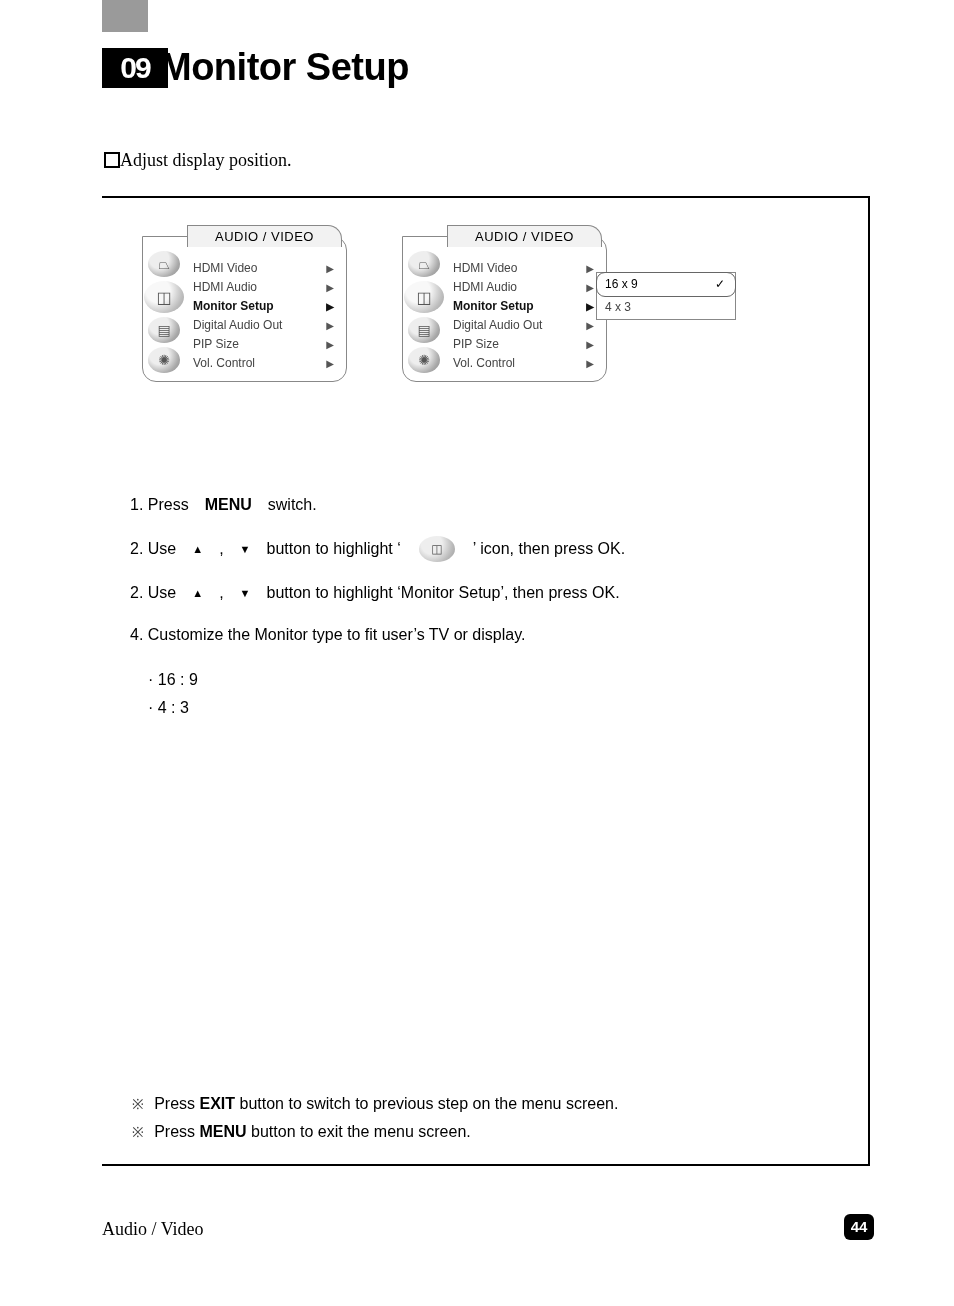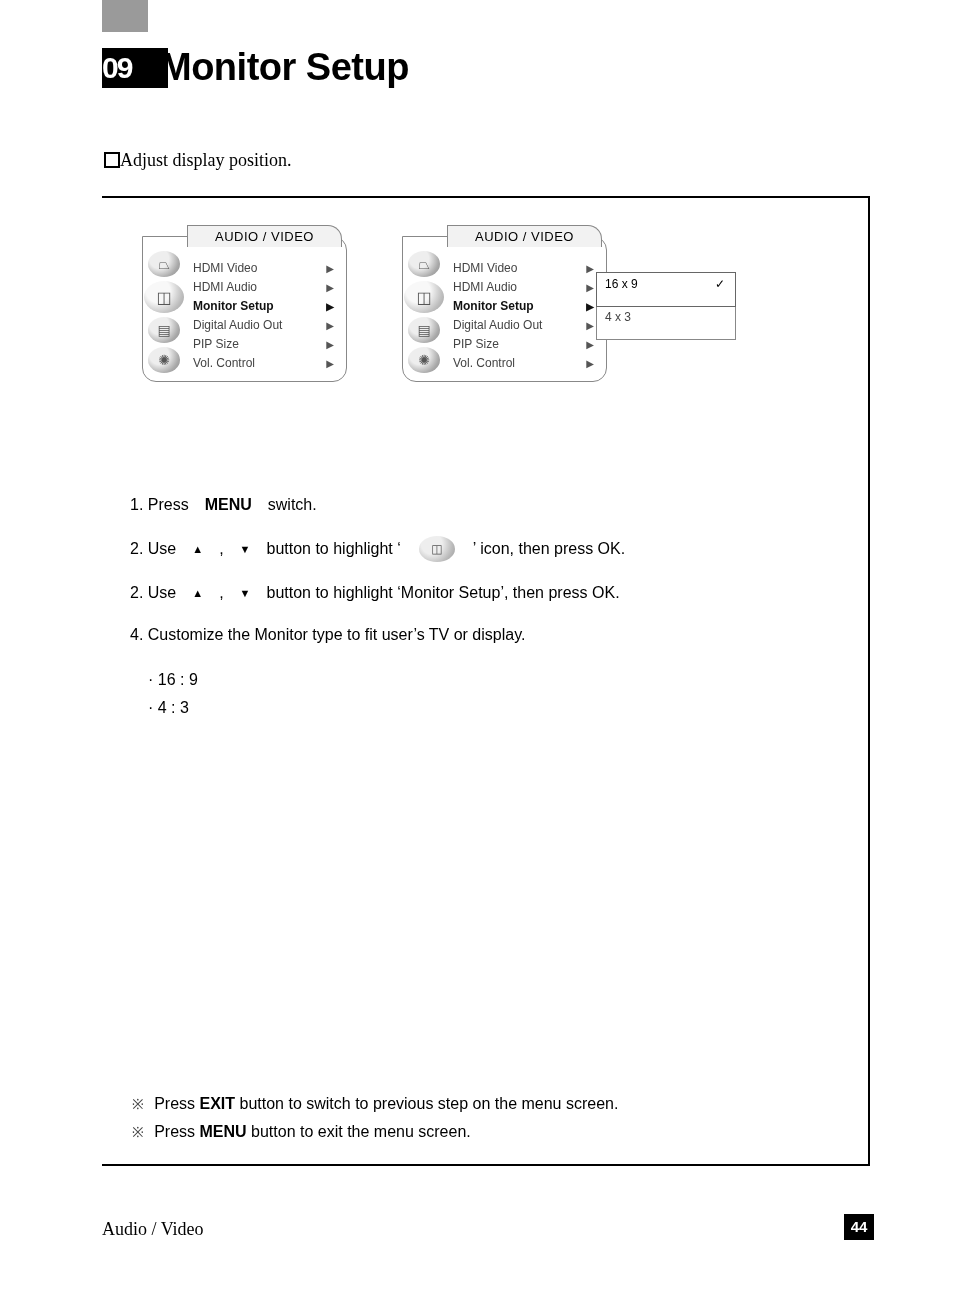--- a/index.html
+++ b/index.html
@@ -19,20 +19,21 @@
     width: 46px; height: 32px;
     background: #9a9a9a;
   }
   .sec-num {
     position: absolute;
     left: 102px; top: 48px;
     width: 66px; height: 40px;
     background: #000;
     color: #fff;
     font: 800 30px/40px "Arial Narrow", Arial, sans-serif;
+    text-align: center;
     letter-spacing: -2px;
   }
   .sec-title {
     position: absolute;
     left: 160px; top: 46px;
     font: 800 38px/42px "Arial Narrow", Arial, sans-serif;
     letter-spacing: -.5px;
   }
   
   .intro {
@@ -118,21 +119,22 @@
     width: 140px;
     border: 1px solid #888;
     font: 400 12px/19px Arial, sans-serif;
     color: #444;
     background: #fff;
   }
   .submenu .srow {
     display: flex;
     justify-content: space-between;
     align-items: center;
-    padding: 2px 10px 12px 8px;
+    padding: 2px 10px 2px 8px;
+    border-radius: 9px;
   }
   .submenu .srow.sel {
     border: 1px solid #666;
     margin: -1px;
     color: #000;
   }
   
   .steps {
     position: absolute;
     left: 28px; top: 296px;
@@ -163,20 +165,21 @@
     left: 102px; top: 1218px;
     font: 400 18px/22px Georgia, "Times New Roman", serif;
   }
   .foot-right {
     position: absolute;
     right: 80px; top: 1214px;
     width: 30px; height: 26px;
     background: #000; color: #fff;
     font: 700 15px/26px Arial, sans-serif;
     text-align: center;
+    border-radius: 6px;
   }
 </style>
 </head>
 <body>
 
 <div class="hdr-tab"></div>
 <div class="sec-num">09</div>
 <div class="sec-title">Monitor Setup</div>
 
 <div class="intro">

